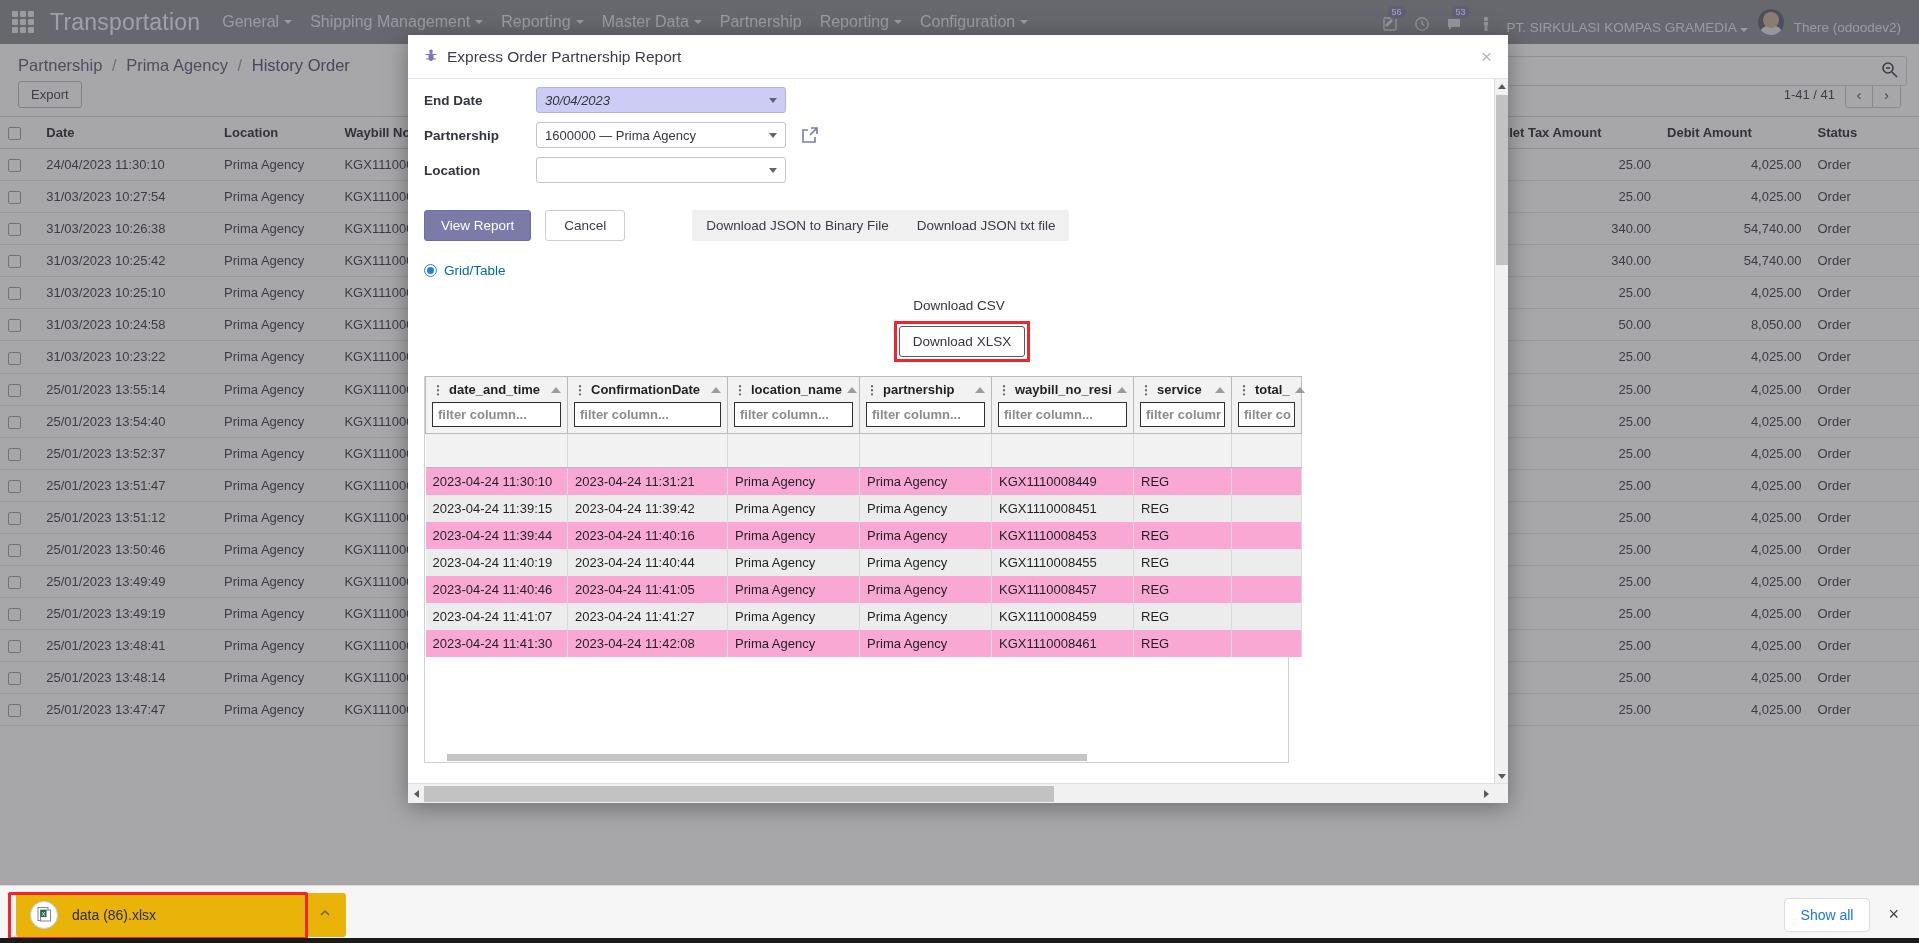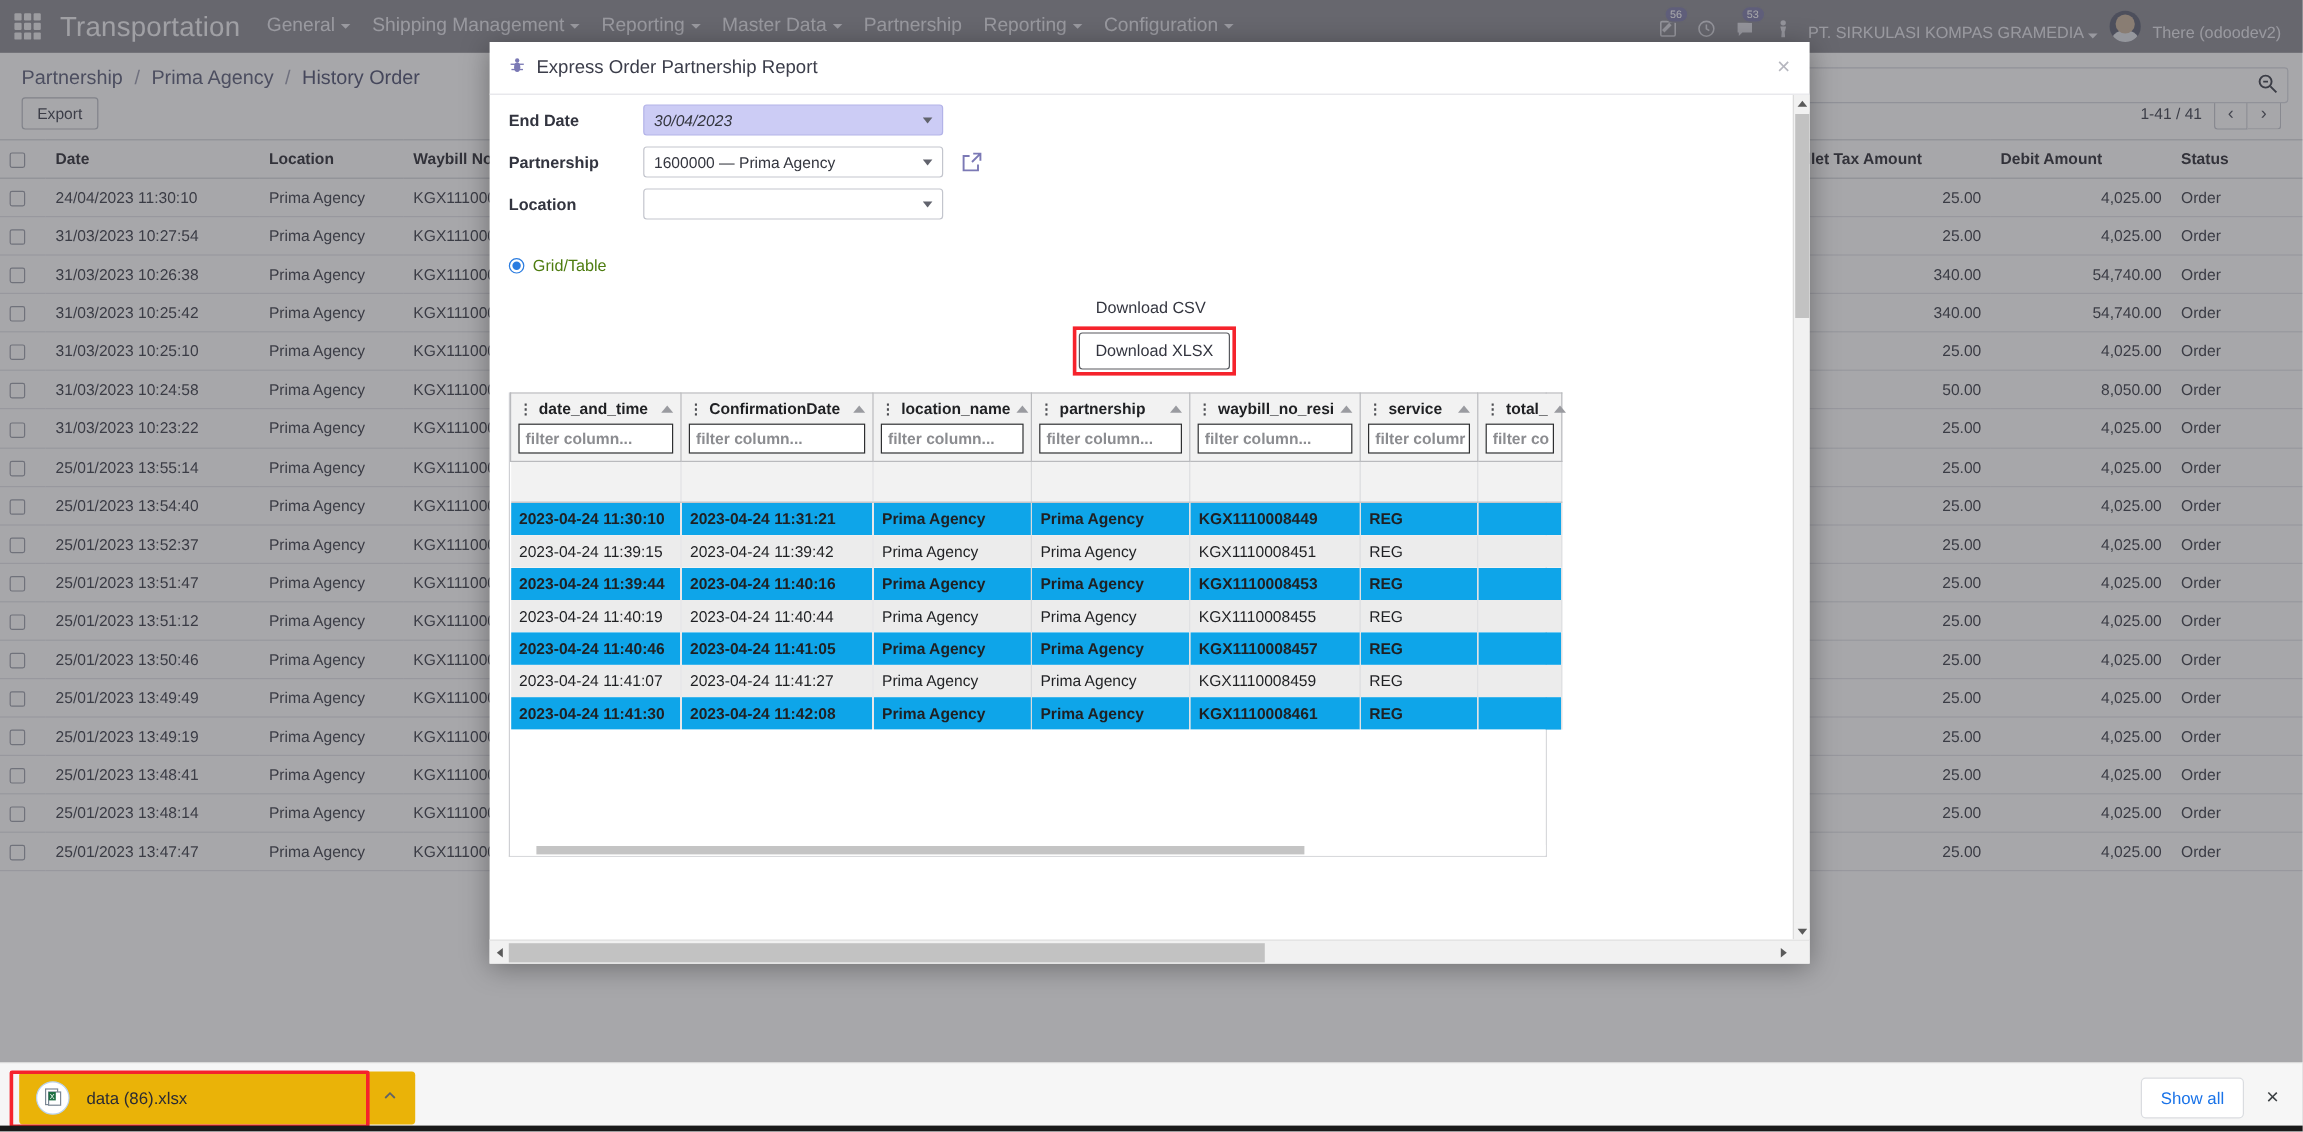--- a/index.html
+++ b/index.html
@@ -88,21 +88,21 @@
   .ext-link { margin-left:14px; width:20px;height:20px; color:#7b79b5; cursor:pointer; }
 
   .actions { display:flex; align-items:center; padding:18px 0 0 16px; gap:0; }
   .btn-primary { background:#7b7aa8; color:#fff; border:1px solid #6f6e9e; border-radius:3px; padding:7px 16px;
      font-size:13.5px; cursor:pointer; }
   .btn-white { background:#fff; color:#3a3c47; border:1px solid #ccced5; border-radius:3px; padding:7px 18px;
      font-size:13.5px; cursor:pointer; margin-left:14px;}
   .btn-group { margin-left:67px; display:flex; background:#f0f0f0; border-radius:3px; overflow:hidden; }
   .btn-flat { background:#f0f0f0; color:#3a3c47; border:none; padding:8px 14px; font-size:13.5px; cursor:pointer; }
 
-  .radio-row { display:flex; align-items:center; gap:7px; padding:22px 0 0 16px; font-size:13.5px; color:#4d7c0f;}
+  .radio-row { display:flex; align-items:center; gap:7px; padding:22px 0 0 16px; font-size:13.5px; color:#0369a1;}
   .radio { width:13px;height:13px;border-radius:50%;border:1px solid #2a7ce0;background:#fff;position:relative;}
   .radio::after{content:"";position:absolute;inset:2px;border-radius:50%;background:#2a7ce0;}
 
   .dlrow { display:flex; align-items:center; padding:12px 0 0 16px;flex-direction:column; }
   .dl-btn { background:#fff; border:1px solid #c9cbd2; border-radius:3px; padding:7px 13px; font-size:13.5px;
       color:#33353f; cursor:pointer; }
   .dl-btn.flat { border-color:transparent; }
   .hl-red { border:3px solid #f5232c; padding:2px; display:inline-flex; margin-left:6px; }
   .hl-red .dl-btn { border:1px solid #58595e; }
 
@@ -115,21 +115,21 @@
   .th-inner { padding:5px 6px 6px 6px; }
   .th-top { display:flex; align-items:center; gap:5px; font-weight:bold; color:#1f2023; font-size:13px; white-space:nowrap;}
   .dots { color:#4c4d51; letter-spacing:0; font-size:12px; line-height:1;}
   .sortarrow { margin-left:auto; width:0;height:0;border-left:5px solid transparent;border-right:5px solid transparent;
      border-bottom:6px solid #9a9ba0;}
   .fbox { margin-top:5px; width:100%; height:25px; border:1px solid #2e2f31; background:#fff; font-size:13px;
      color:#8b8c90; padding:0 5px; display:flex; align-items:center; overflow:hidden; white-space:nowrap;}
   table.dgrid td { border-right:1px solid #d9dadc; padding:6px 7px; color:#1f2023; white-space:nowrap; overflow:hidden;
      height:26px;}
   table.dgrid tr.agg td { background:#f2f2f2; height:34px; border-bottom:1px solid #b9babd;}
-  table.dgrid tr.odd td { background:#0ea5e9;font-weight:bold; }
+  table.dgrid tr.odd td { background:#f9a8d4; }
   table.dgrid tr.even td { background:#ececec; }
   .grid-filler { height:105px; background:#fff; }
 
   
   .vscroll { position:absolute; right:0; top:0; bottom:0; width:14px; background:#f1f1f1; border-left:1px solid #dcdcdc;}
   .vscroll .up,.vscroll .down { height:14px; background:#f1f1f1; display:flex; align-items:center; justify-content:center;}
   .vscroll .thumb { position:absolute; left:1px; width:12px; background:#c2c2c2; border-radius:0; }
   .tri-up { width:0;height:0;border-left:4px solid transparent;border-right:4px solid transparent;border-bottom:5px solid #5a5a5a;}
   .tri-dn { width:0;height:0;border-left:4px solid transparent;border-right:4px solid transparent;border-top:5px solid #5a5a5a;}
 
@@ -639,20 +639,28 @@
         </div>
         <div class="frow">
           <div class="flabel">Location</div>
           <div class="fctl">
             <span class="v"></span>
             <span class="dd"></span>
           </div>
         </div>
       </div>
 
+      <div class="actions">
+        <button class="btn-primary">View Report</button>
+        <button class="btn-white">Cancel</button>
+        <div class="btn-group">
+          <button class="btn-flat">Download JSON to Binary File</button>
+          <button class="btn-flat">Download JSON txt file</button>
+        </div>
+      </div>
 
       <div class="radio-row">
         <span class="radio"></span>
         <span>Grid/Table</span>
       </div>
 
       <div class="dlrow">
         <button class="dl-btn flat">Download CSV</button>
         <span class="hl-red">
           <button class="dl-btn">Download XLSX</button>

